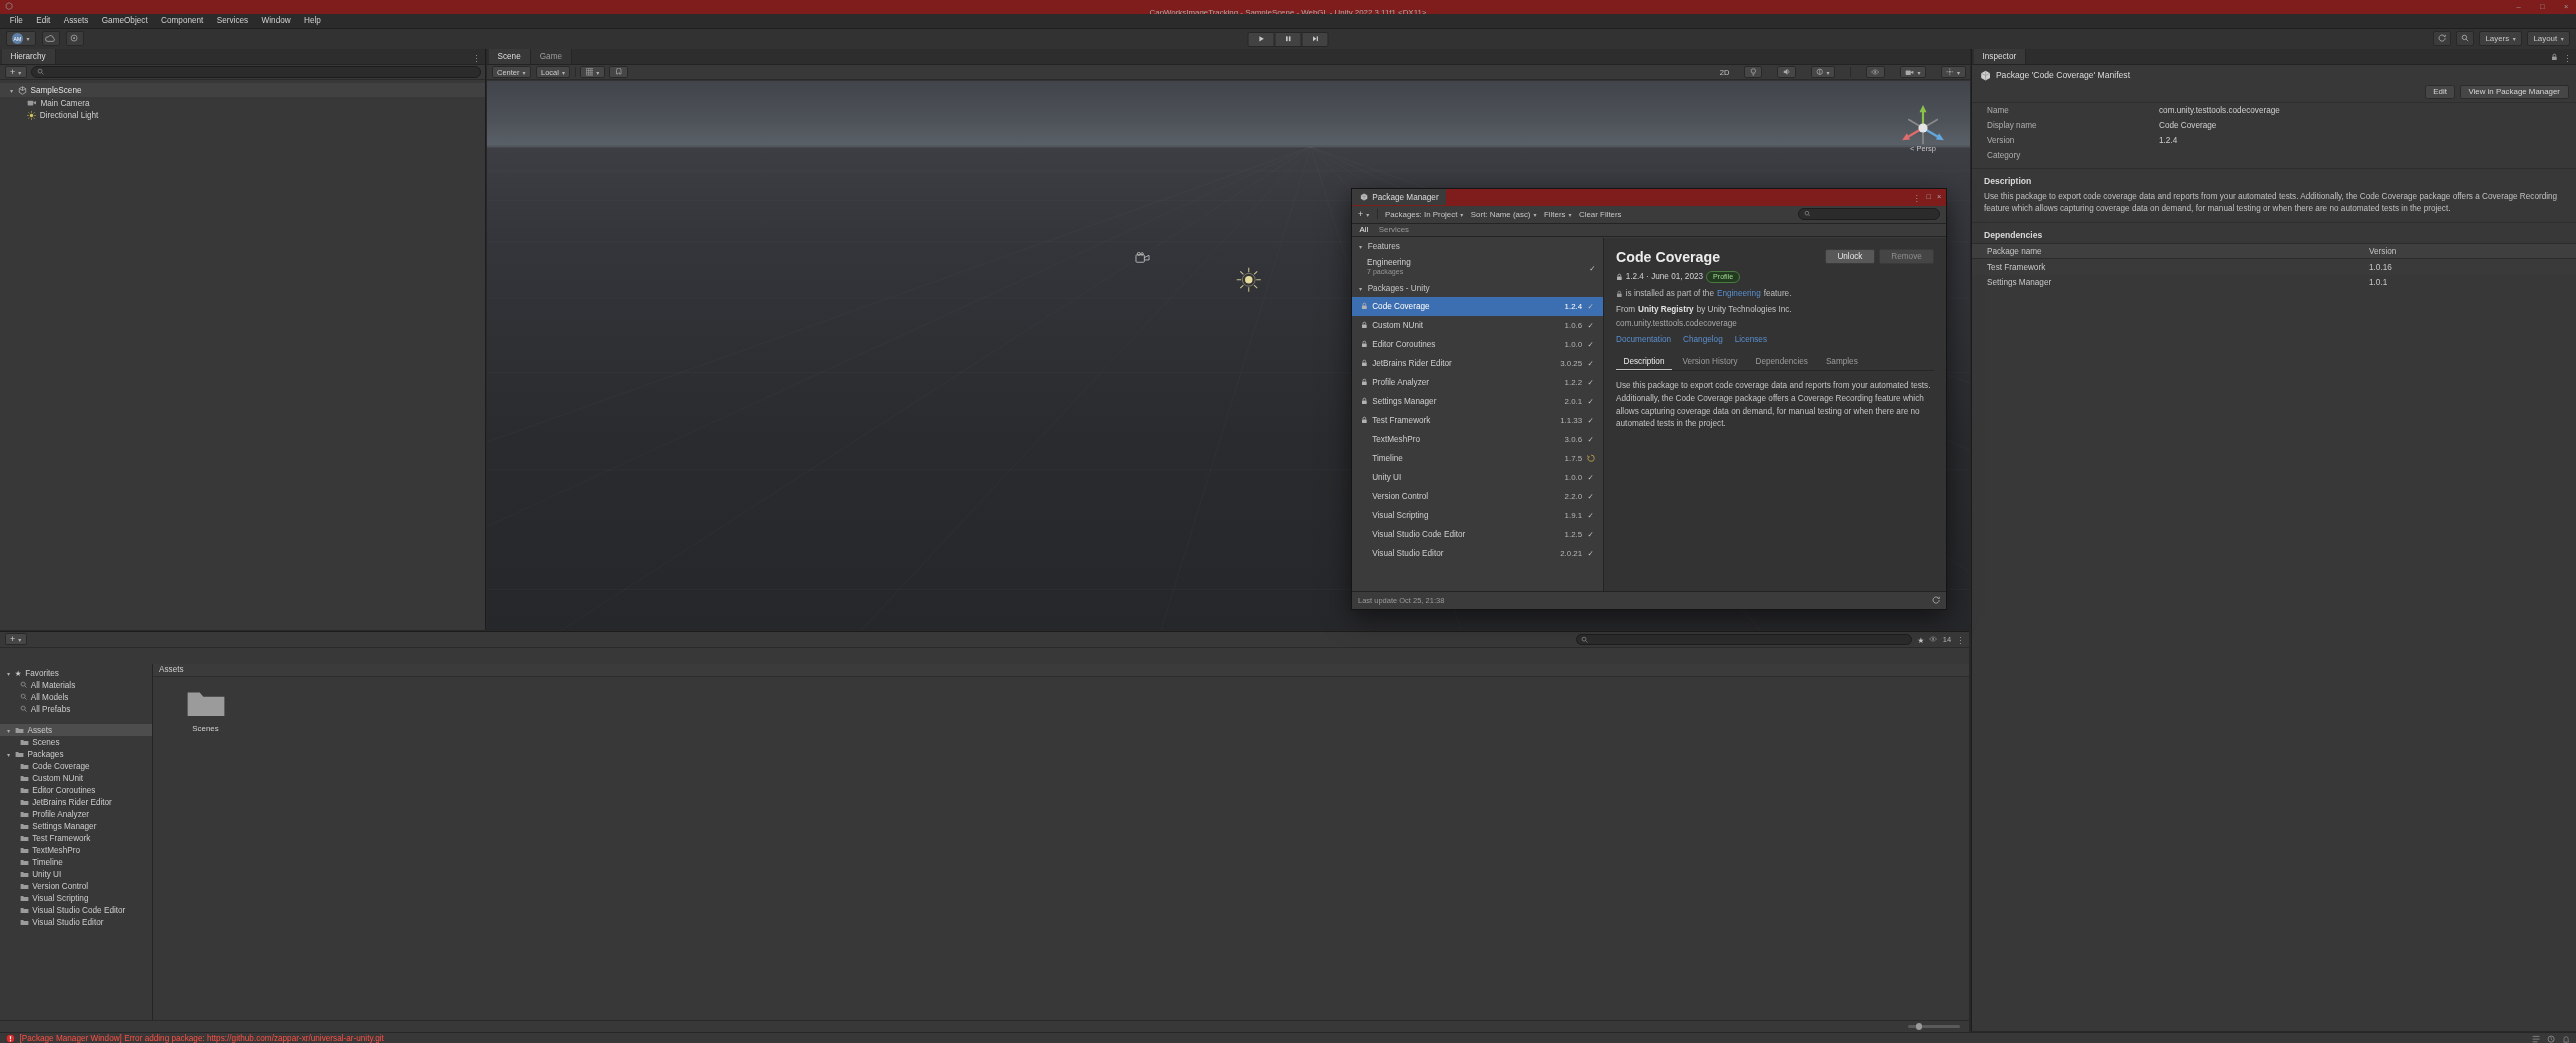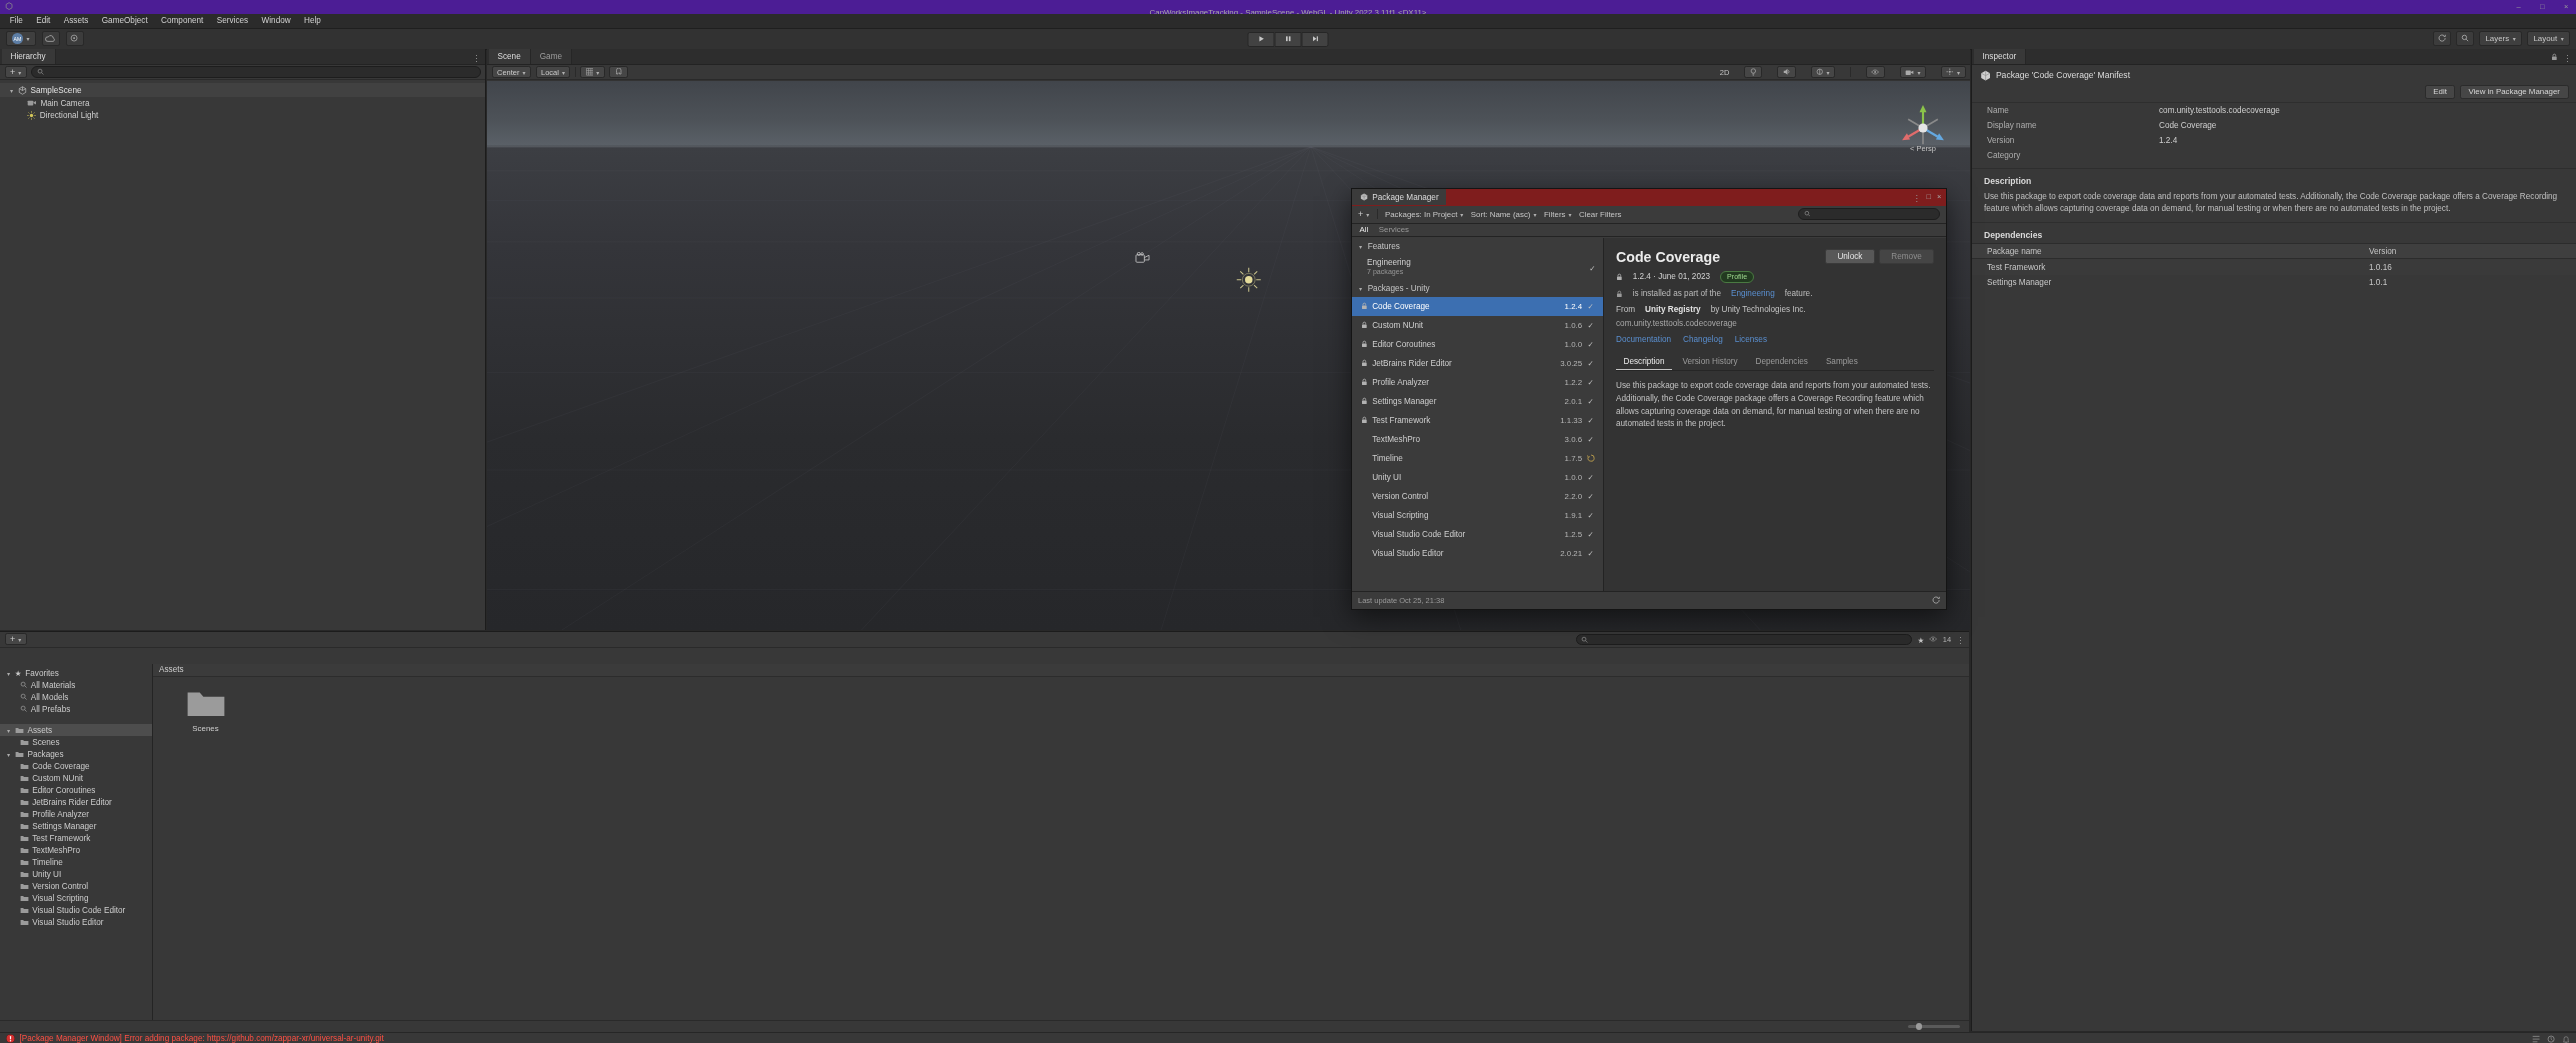--- a/index.html
+++ b/index.html
@@ -9,21 +9,21 @@
   input{font-family:inherit}
   
   .caret::before{content:"▾";font-size:6px;color:#b0b0b0}
   .fold::before{content:"▼";font-size:5.2px;color:#ababab}
   .check::before{content:"✓";font-size:7.5px;color:#c2c2c2}
   .star::before{content:"★";font-size:7.5px;color:#c9c9c9}
   .dots::before{content:"⋮";font-size:8.2px;color:#9d9d9d}
   .plus::before{content:"+";font-size:9px;color:#cfcfcf}
   
   #root{position:absolute;inset:0}
-  .titlebar{position:absolute;left:0;top:0;width:2576px;height:25px;background:#4c1d95;display:flex;align-items:center;justify-content:center;font-size:7.9px;color:#a9a9a9}
+  .titlebar{position:absolute;left:0;top:0;width:2576px;height:25px;background:#7f1d1d;display:flex;align-items:center;justify-content:center;font-size:7.9px;color:#a9a9a9}
   .app-icon{position:absolute;left:4.5px;top:2.2px}
   .win-controls{position:absolute;right:7.5px;top:0;height:13.5px;display:flex;gap:19.5px;align-items:center;font-size:7.5px;color:#9a9a9a}
   .menubar{position:absolute;left:0;top:13.5px;width:2576px;height:15px;background:#2b2b2b;border-bottom:0.7px solid #1f1f1f;display:flex;align-items:center;padding-left:3px}
   .menu-items{display:flex}
   .menu-item{padding:2.2px 6.7px;font-size:8.2px;color:#d2d2d2}
   .maintoolbar{position:absolute;left:0;top:28.5px;width:2576px;height:21px;background:#323232;border-bottom:0.7px solid #1e1e1e;display:flex;align-items:center;padding:0 6px}
   .tb-left{display:flex;align-items:center;gap:6px}
   .tb-icon{width:18px;height:14.2px;display:flex;align-items:center;justify-content:center;background:#3c3c3c;border:0.7px solid #282828;border-radius:2.2px}
   .tb-chip{height:14.2px;padding:0 5.2px;background:#3f3f3f;border:0.7px solid #272727;border-radius:2.2px;display:flex;align-items:center;gap:3.7px;font-size:7.9px;color:#c8c8c8}
   .avatar{width:10.5px;height:10.5px;border-radius:50%;background:#5d7ea6;color:#fff;font-size:5.2px;display:flex;align-items:center;justify-content:center}
@@ -74,21 +74,21 @@
   .state-slot{width:9.7px;display:flex;justify-content:center}
   .pm-row.selected{background:var(--selection-blue,#3c6fb1)}
   .pm-row.selected,.pm-row.selected .ver{color:#fff}
   .pm-footer{position:absolute;left:0;bottom:0;right:0;height:18px;border-top:0.7px solid #232323;display:flex;align-items:center;padding:0 6px;font-size:7.5px;color:#9a9a9a;background:#3b3b3b}
   .pm-detail{flex:1;background:#333333;padding:10.5px 12px;overflow:hidden}
   .pm-title-row{display:flex;align-items:flex-start}
   .pm-title{font-size:14.2px;font-weight:bold;color:#ececec}
   .pm-btns{margin-left:auto;display:flex;gap:4.5px}
   .pm-btn{font-size:8.2px;padding:2.2px 11.2px;background:#585858;border:0.7px solid #3a3a3a;border-radius:2.2px;color:#e6e6e6}
   .pm-btn.dim{background:#454545;color:#8f8f8f}
-  .pm-line{margin-top:6.7px;display:flex;align-items:center;gap:10px;font-size:8.2px;color:#d2d2d2}
+  .pm-line{margin-top:6.7px;display:flex;align-items:center;gap:3px;font-size:8.2px;color:#d2d2d2}
   .badge{font-size:7.1px;color:var(--release-green,#9fd98f);border:0.7px solid #4a7a42;background:#223a20;border-radius:6px;padding:0.7px 6px}
   .link{color:var(--link-blue,#5a8fd0)}
   .pkg-id{font-size:8.2px;color:#a8a8a8;margin-top:5.2px}
   .links-row{display:flex;gap:12px;margin-top:6.7px;font-size:8.2px}
   .pmd-tabs{display:flex;gap:3px;margin-top:10.5px;border-bottom:0.7px solid #262626}
   .pmd-tab{font-size:8.2px;color:#9c9c9c;padding:3px 7.5px}
   .pmd-tab.active{color:#ececec;border-bottom:1.5px solid #c4c4c4}
   .pm-desc{margin-top:9px;font-size:8.2px;line-height:1.55;color:#c4c4c4;max-width:323px}
   
   #inspector{left:1971px;top:49px;width:605px;height:982px;border-left:0.7px solid #1c1c1c}

